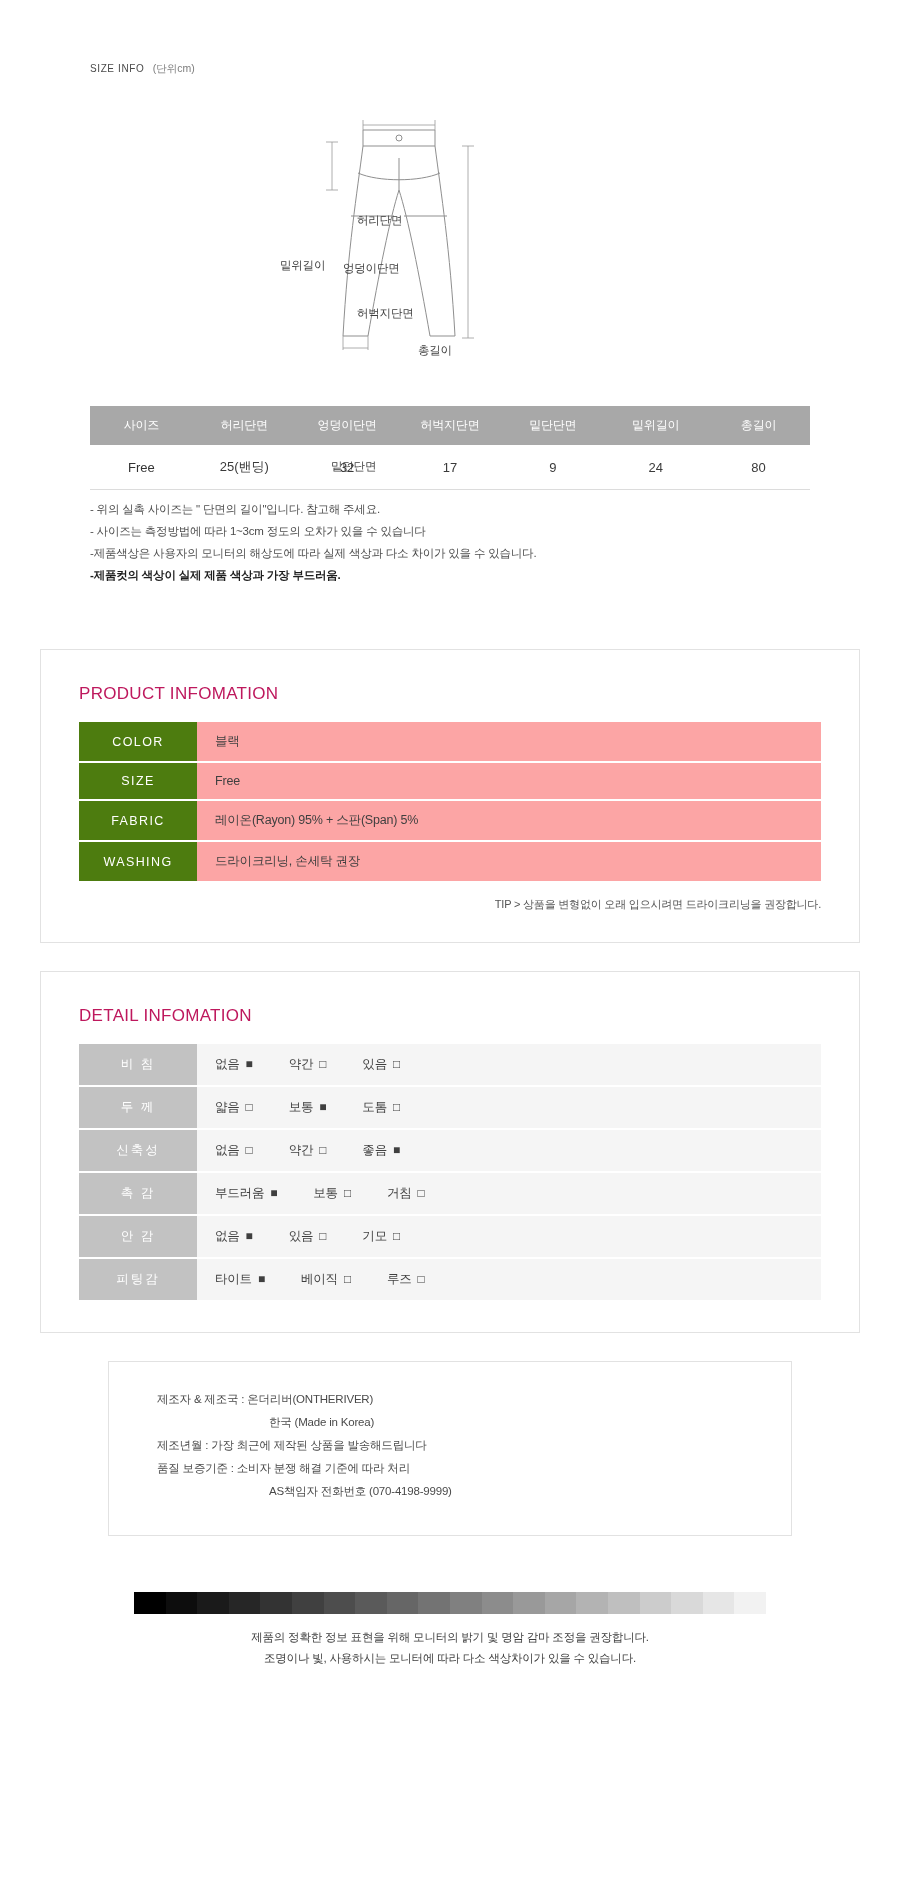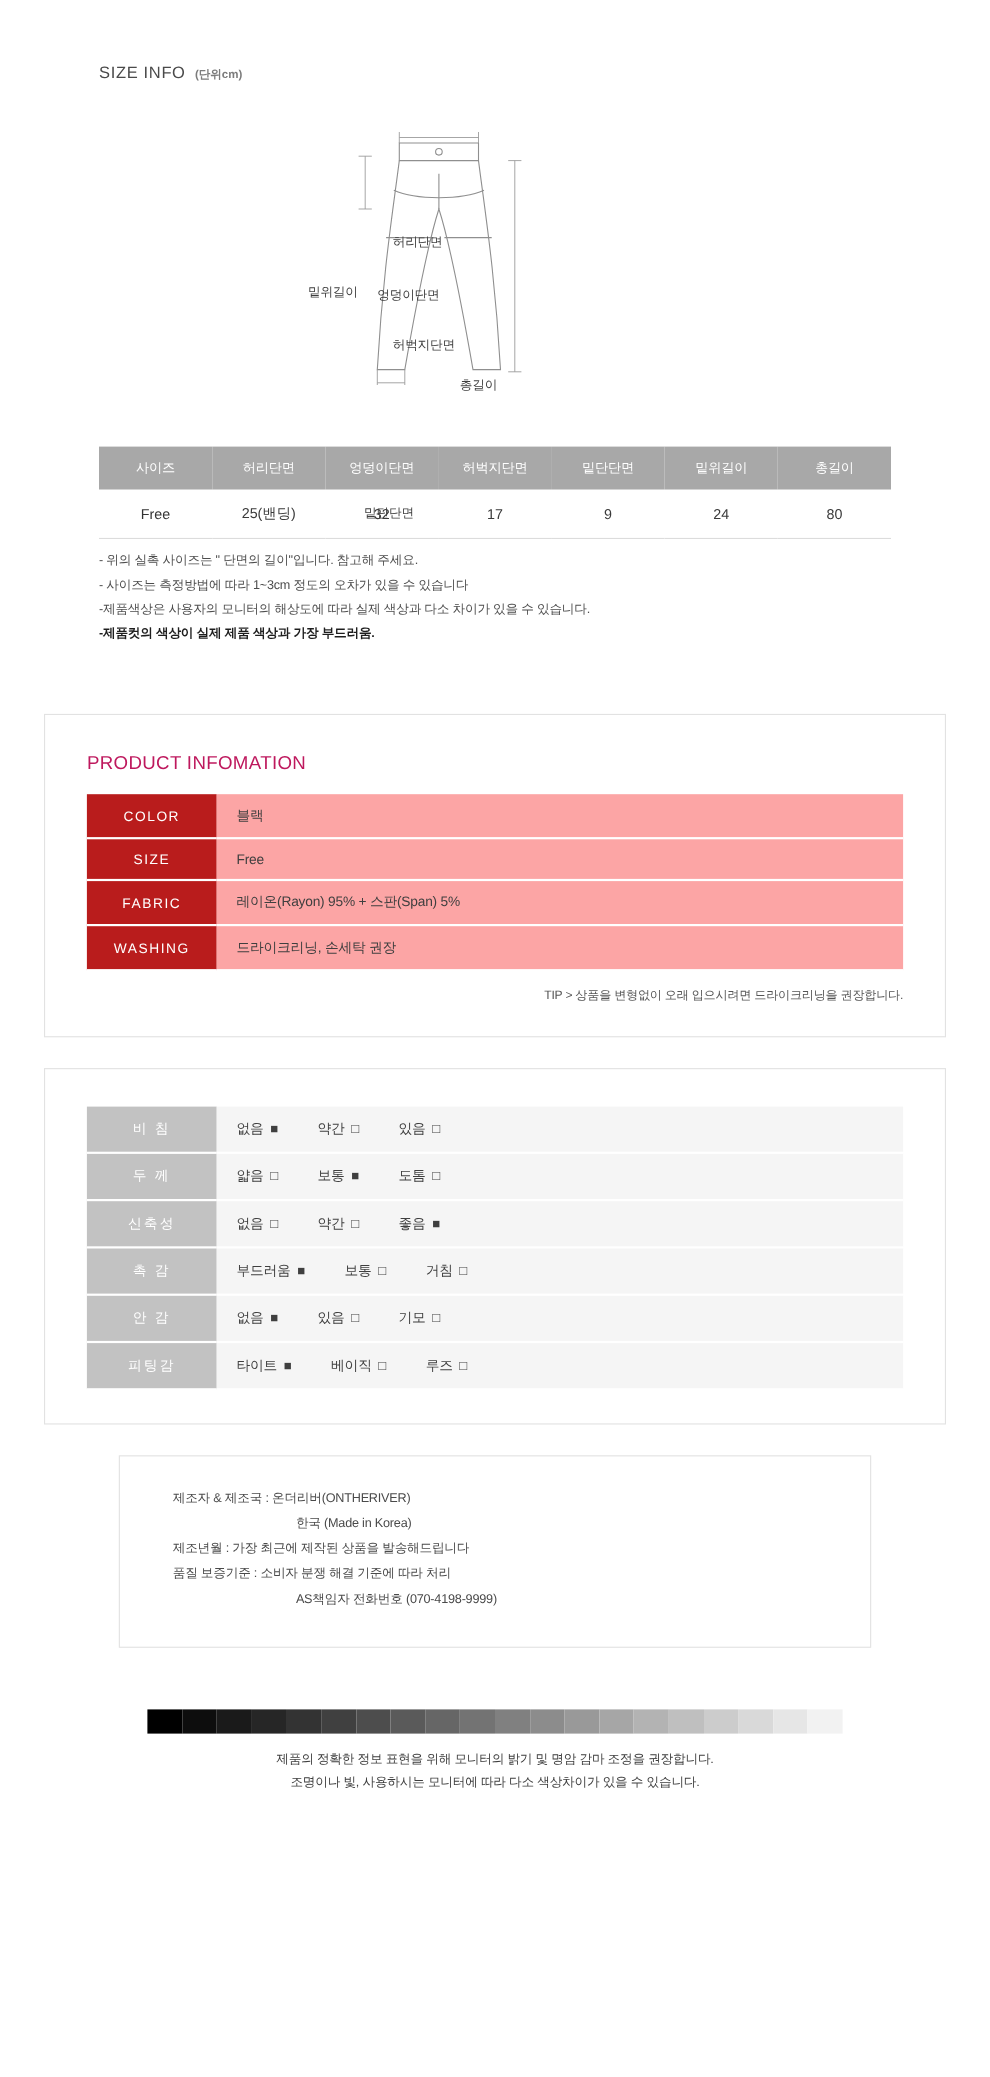--- a/index.html
+++ b/index.html
@@ -20,32 +20,31 @@
     margin: 0 auto;
     padding-top: 58px;
   }
 
   
   .size-info-header {
     margin-left: 90px;
     margin-bottom: 14px;
   }
   .size-info-title {
-    font-size: 15px;
+    font-size: 10px;
     letter-spacing: 0.6px;
     color: #4a4a4a;
     display: inline-block;
     vertical-align: baseline;
   }
   .size-info-unit {
     font-size: 10.5px;
     color: #7c7c7c;
     margin-left: 4px;
     display: inline-block;
-    font-weight: bold;
   }
 
   
   .diagram-wrap {
     position: relative;
     width: 900px;
     height: 290px;
     margin-top: 22px;
   }
   .diagram-inner {
@@ -121,21 +120,21 @@
   }
 
   .info-table {
     width: 100%;
     border-collapse: collapse;
     table-layout: fixed;
   }
   .info-table tr { }
   .info-table th {
     width: 118px;
-    background: #b91c1c;
+    background: #4d7c0f;
     color: #ffffff;
     font-size: 12.5px;
     font-weight: normal;
     letter-spacing: 1.4px;
     text-align: center;
     padding: 11px 0;
     border-bottom: 2px solid #ffffff;
   }
   .info-table td {
     background: #fca5a5;
@@ -324,20 +323,21 @@
         <tr>
           <th>WASHING</th>
           <td>드라이크리닝, 손세탁 권장</td>
         </tr>
       </tbody>
     </table>
     <div class="tip-line">TIP &gt; 상품을 변형없이 오래 입으시려면 드라이크리닝을 권장합니다.</div>
   </div>
 
   <div class="panel panel-gap-2">
+    <div class="panel-title">DETAIL INFOMATION</div>
     <table class="detail-table">
       <tbody id="detail-rows">
           <tr>
             <th>비 침</th>
             <td><span class="opt"><span>없음</span><span class="box">■</span></span><span class="opt"><span>약간</span><span class="box">□</span></span><span class="opt"><span>있음</span><span class="box">□</span></span></td>
           </tr>
           <tr>
             <th>두 께</th>
             <td><span class="opt"><span>얇음</span><span class="box">□</span></span><span class="opt"><span>보통</span><span class="box">■</span></span><span class="opt"><span>도톰</span><span class="box">□</span></span></td>
           </tr>

